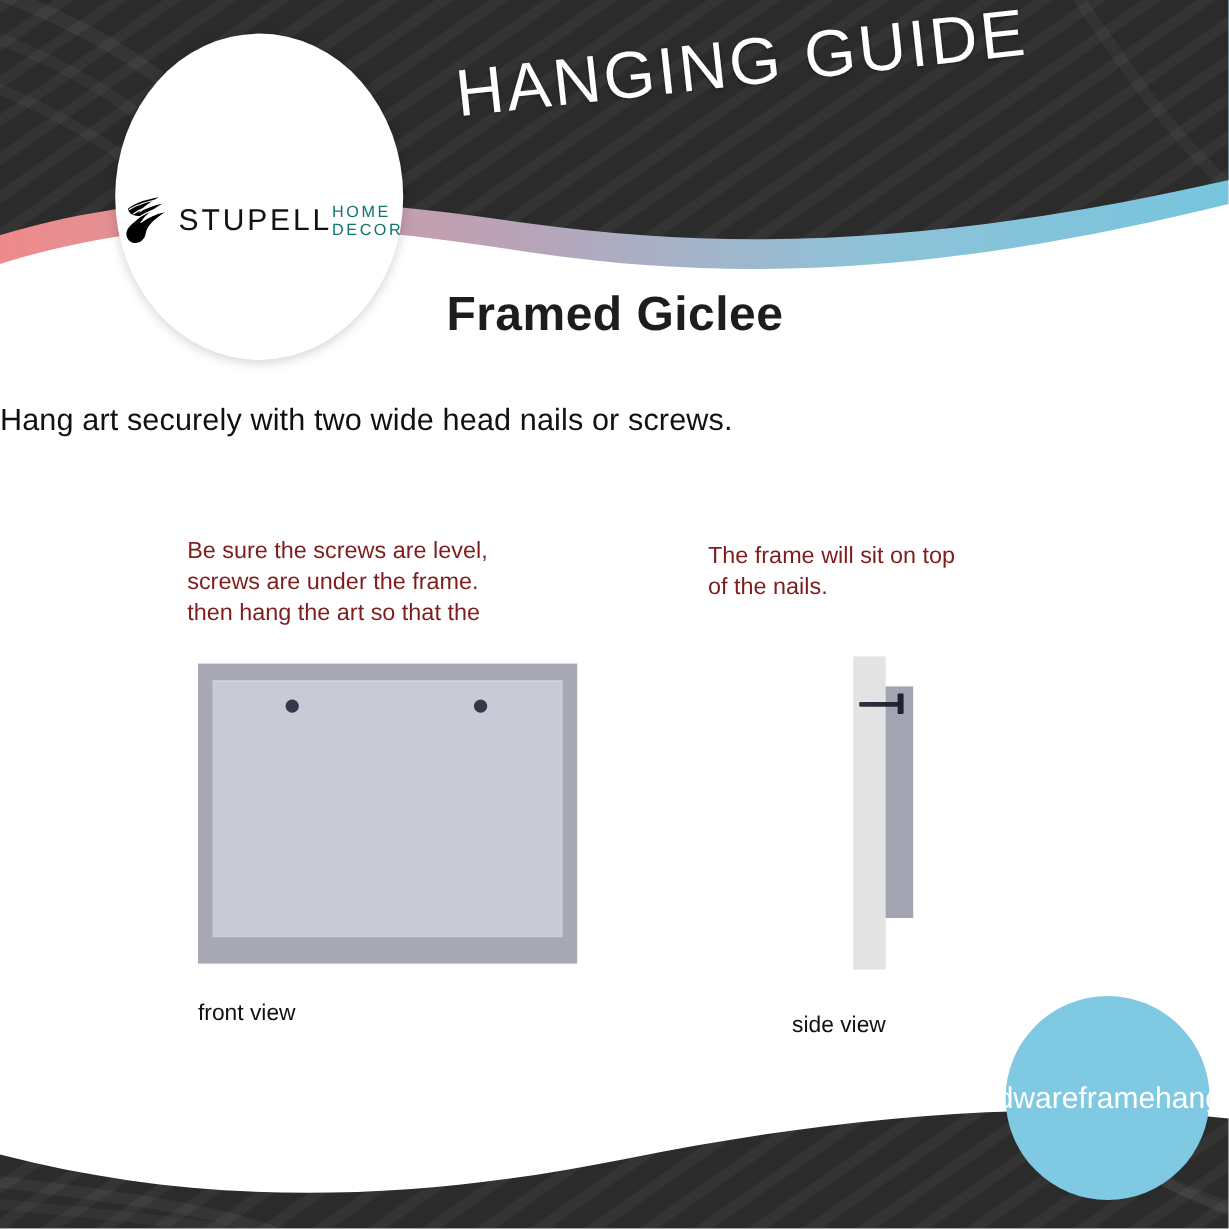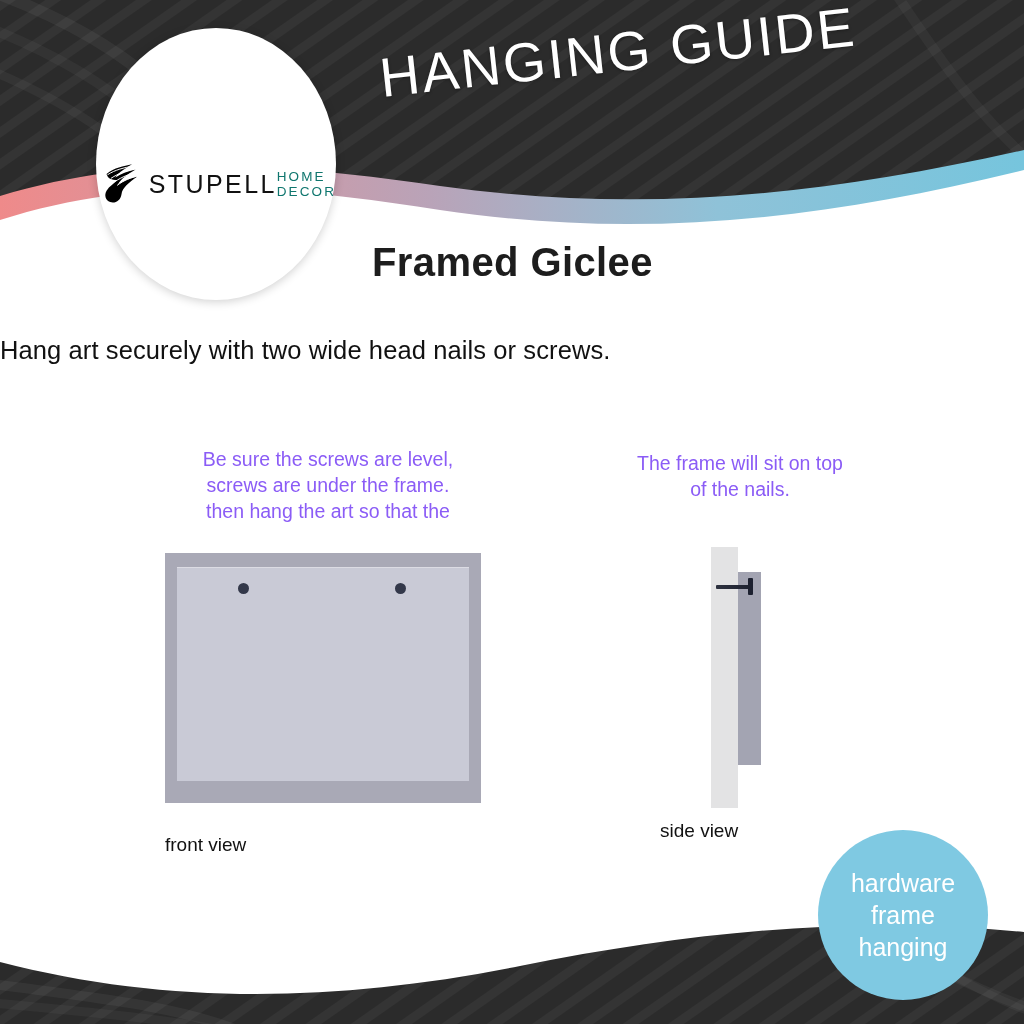--- a/index.html
+++ b/index.html
@@ -96,24 +96,24 @@
     width: 1024px;
     font-size: 25.5px;
     font-weight: 400;
     letter-spacing: 0.1px;
     color: #111;
   }
 
   
   .caption {
     position: absolute;
-    text-align: center;
+    text-align: left;
     font-size: 19.5px;
     line-height: 26px;
-    color: #8b5cf6;
+    color: #7f1d1d;
   }
   .caption-left  { left: 156px; top: 446px; width: 344px; }
   .caption-right { left: 590px; top: 450px; width: 300px; }
   .caption .ln { display: block; }
 
   
   .front-frame {
     position: absolute;
     left: 165px;
     top: 553px;
@@ -176,33 +176,33 @@
   }
 
   
   .view-label {
     position: absolute;
     font-size: 19px;
     color: #111;
     text-align: left;
   }
   .view-label.front { left: 165px; top: 834px; width: 316px; }
-  .view-label.side  { left: 660px; top: 820px; width: 160px; }
+  .view-label.side  { left: 660px; top: 844px; width: 160px; }
 
   
   .hw-badge {
     position: absolute;
-    left: 818px;
+    left: 838px;
     top: 830px;
     width: 170px;
     height: 170px;
     border-radius: 50%;
     background: #7fc9e2;
     display: flex;
-    flex-direction: column;
+    flex-direction: row;
     align-items: center;
     justify-content: center;
     color: #ffffff;
     font-size: 25px;
     line-height: 32px;
     text-align: right;
   }
   .hw-badge .ln { display: block; }
 </style>
 </head>

